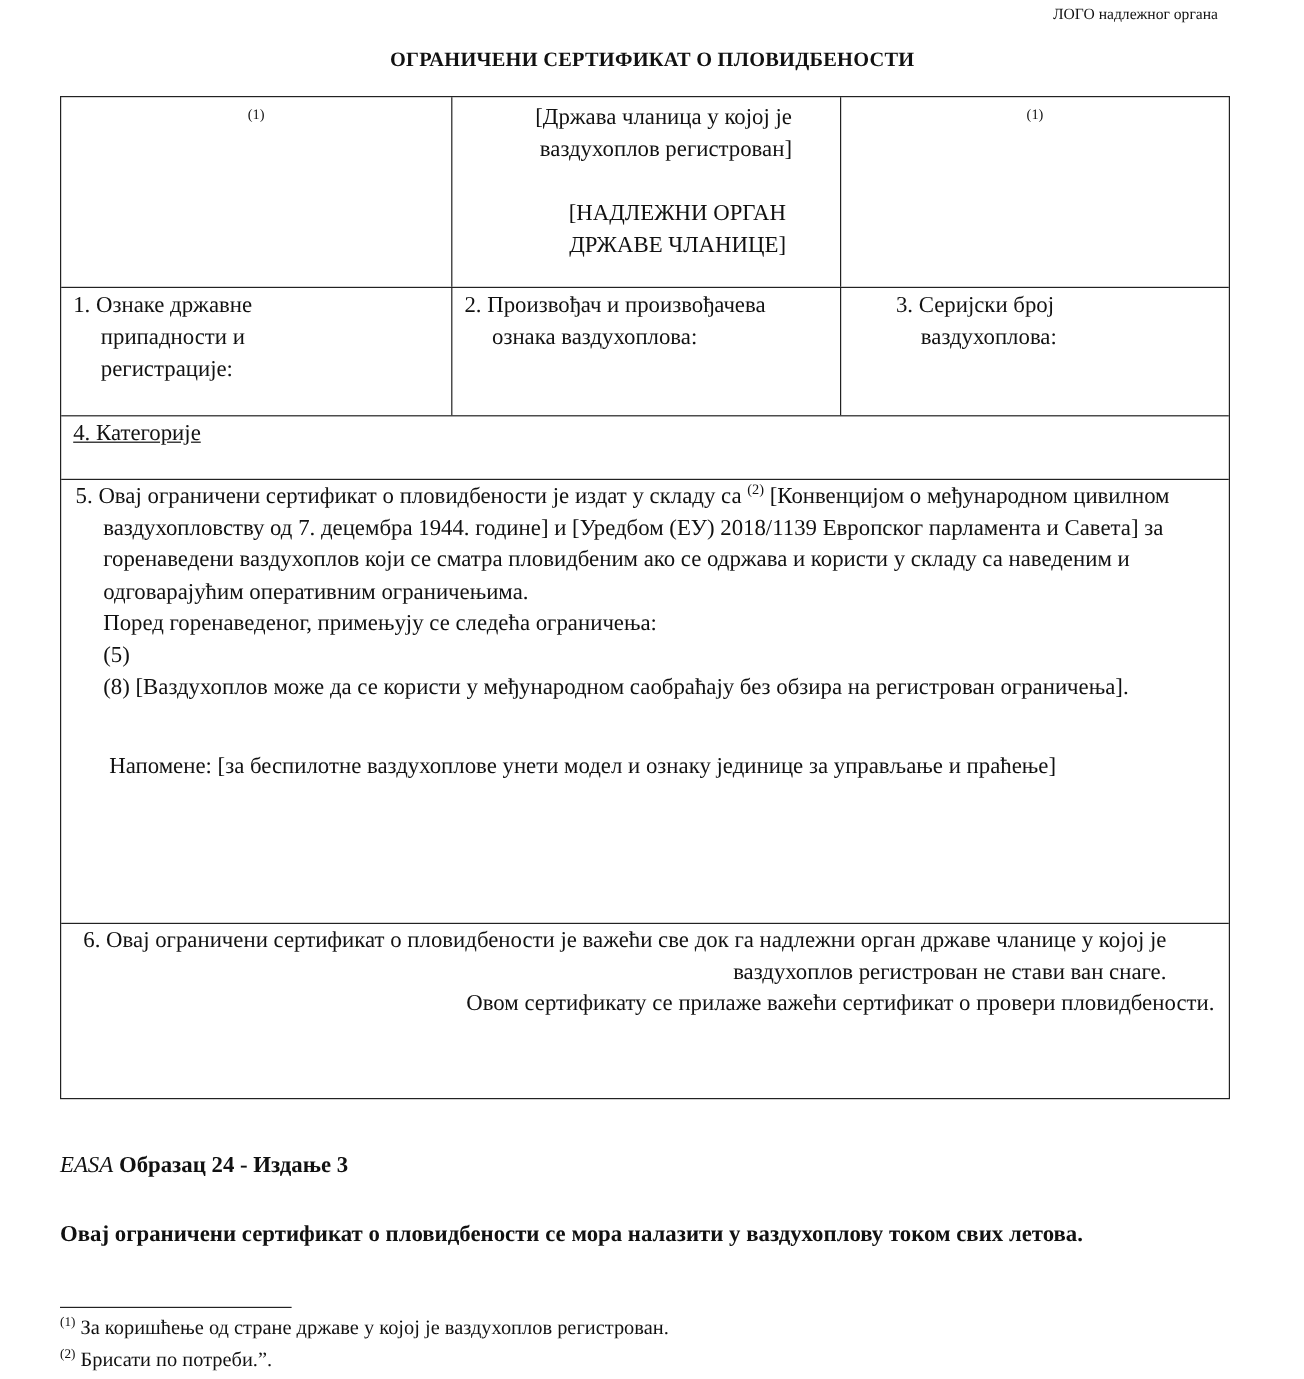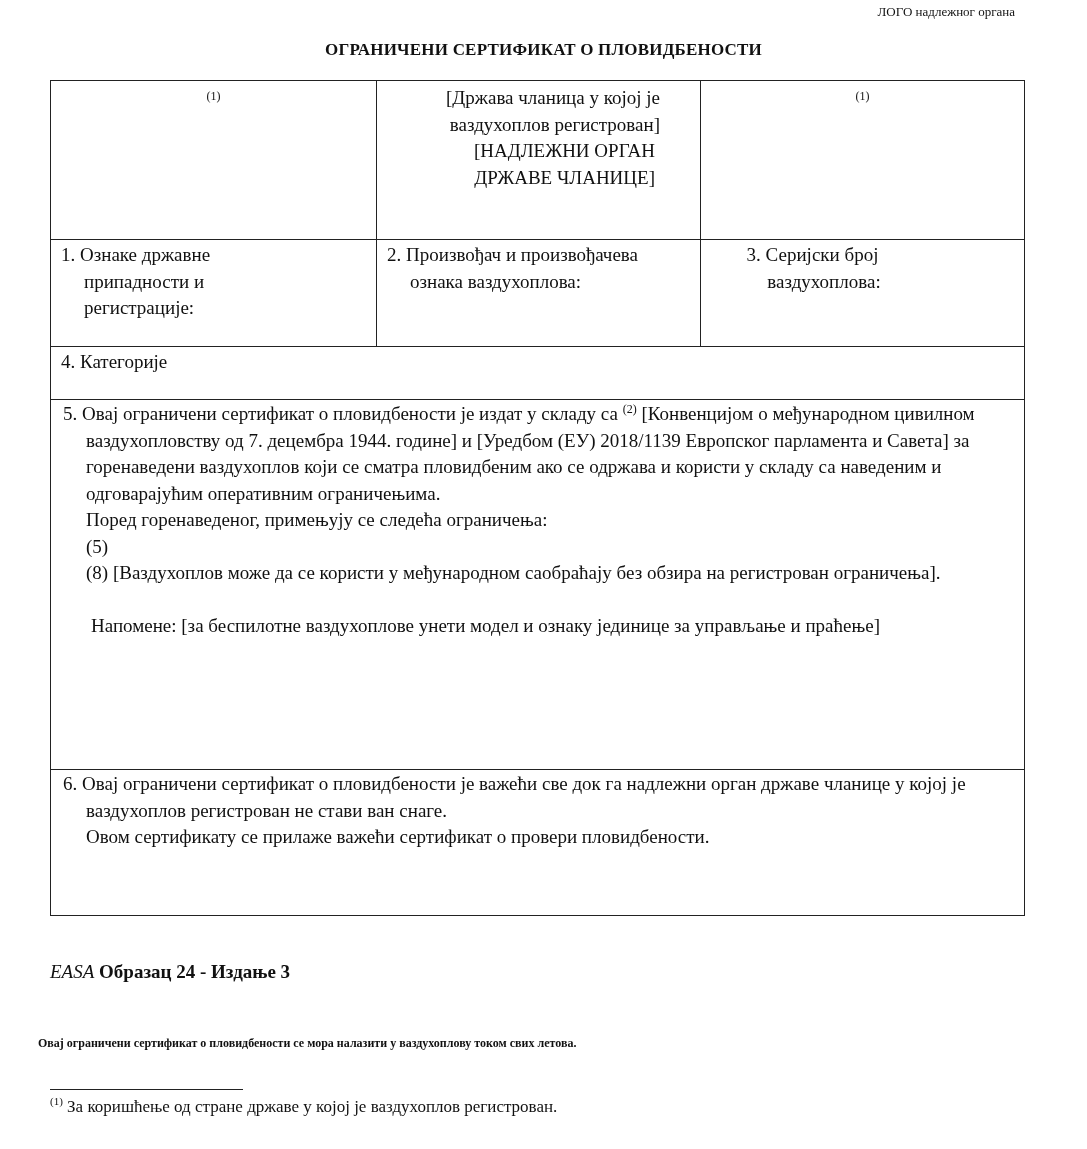--- a/index.html
+++ b/index.html
@@ -14,56 +14,55 @@
   .doc-title {
     position: absolute; left: 0; width: 1087px; top: 40px; text-align: center;
     font-size: 17px; font-weight: bold; letter-spacing: 0.2px;
   }
   .form {
     position: absolute; left: 50px; top: 80px; width: 975px;
     border: 1.5px solid #222;
     box-sizing: border-box;
   }
   .row { display: flex; border-bottom: 1.5px solid #222; box-sizing: border-box; }
-  .row:last-child { border-bottom: none; }
+  .row:last-child { border-bottom: none; text-align: right; }
   .cell { box-sizing: border-box; font-size: 19px; line-height: 26.5px; }
   .cell + .cell { border-left: 1.5px solid #222; }
   .r-header { height: 159px; }
   .r-header .c1 { width: 325px; text-align: center; }
   .r-header .c2 { width: 324px; text-align: right; padding-top: 4px; }
   .r-header .c3 { flex: 1; text-align: center; }
   .sup-mark { font-size: 12px; line-height: 14px; display: inline-block; margin-top: 2px; }
-  .c2 .para + .para { }
+  .c2 .para + .para { margin-top: 27px; }
   .r-fields { height: 107px; }
   .r-fields .cell { padding: 2px 10px 0 10px; }
   .r-fields .c1 { width: 325px; }
   .r-fields .c2 { width: 324px; }
   .r-fields .c3 { flex: 1; }
   .hang { padding-left: 23px; text-indent: -23px; }
-  .r-cat { height: 53px; }
+  .r-cat { height: 53px; text-decoration: underline; }
   .r-cat .cell { padding: 2px 10px; width: 100%; }
   .r-statement { height: 370px; }
   .r-statement .cell { padding: 1px 12px 0 12px; width: 100%; }
   .r-statement .indent { padding-left: 23px; }
   sup { font-size: 12px; line-height: 0; }
-  .notes { padding-left: 28px; margin-top: 26px; }
+  .notes { padding-left: 28px; margin-top: 39px; }
   .r-date { height: 47px; }
   .r-date .cell { padding: 1px 12px; width: 100%; position: relative; }
   .sign-label { position: absolute; left: 565px; top: 1px; }
   .r-validity { flex: 1; height: 145px; }
   .r-validity .cell { padding: 1px 12px; width: 100%; }
   .form-ref {
     position: absolute; left: 50px; top: 961px; font-size: 19px; font-weight: bold;
   }
   .form-ref i { font-weight: normal; }
   .carry-note {
-    position: absolute; left: 38px; top: 1015px; width: 975px;
-    font-size: 12px; font-weight: bold; line-height: 27px; text-align: justify;
+    position: absolute; left: 50px; top: 1015px; width: 975px;
+    font-size: 19px; font-weight: bold; line-height: 27px; text-align: justify;
     text-align-last: left;
-    margin-top: 15px;
   }
   .fn-rule {
     position: absolute; left: 50px; top: 1089px; width: 193px; height: 0;
     border-top: 1.5px solid #222;
   }
   .footnotes {
     position: absolute; left: 50px; top: 1094px; font-size: 17px; line-height: 26px;
   }
   .footnotes sup { font-size: 11px; }
 </style>
@@ -124,13 +123,14 @@
   </div>
 </div>
 
 <div class="form-ref"><i>EASA</i><span> Образац 24 - Издање 3</span></div>
 
 <div class="carry-note">Овај ограничени сертификат о пловидбености се мора налазити у ваздухоплову током свих летова.</div>
 
 <div class="fn-rule"></div>
 <div class="footnotes">
   <div><sup>(1)</sup><span> За коришћење од стране државе у којој је ваздухоплов регистрован.</span></div>
+  <div><sup>(2)</sup><span> Брисати по потреби.”.</span></div>
 </div>
 
 </body></html>

